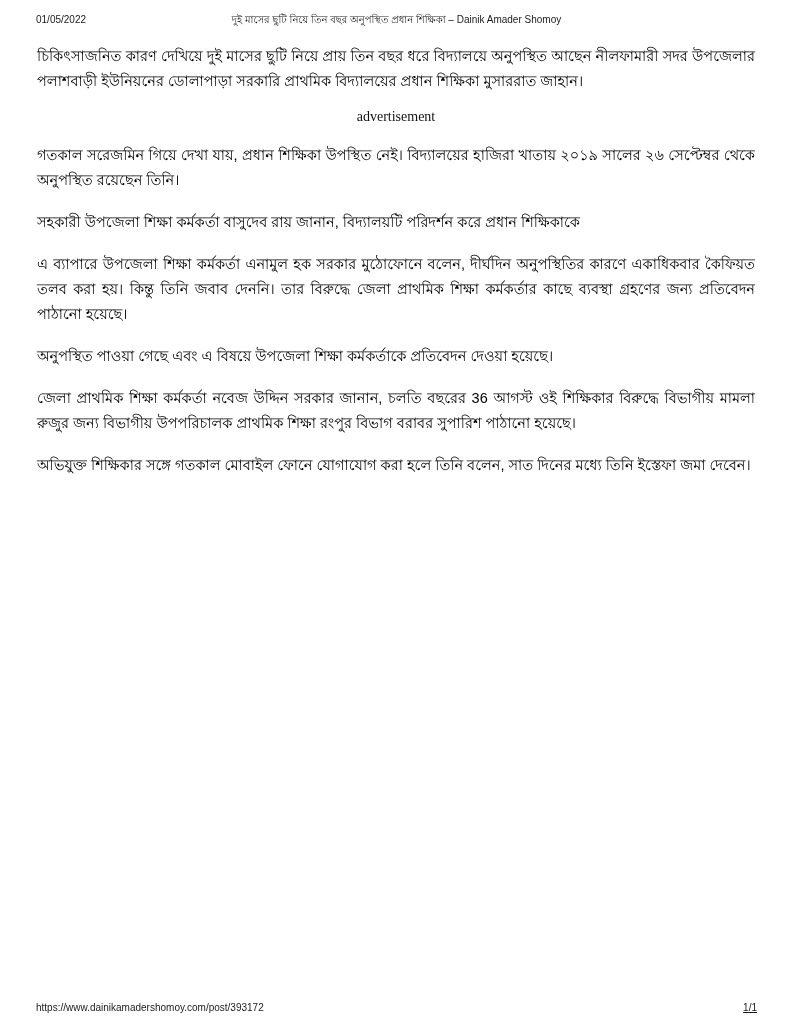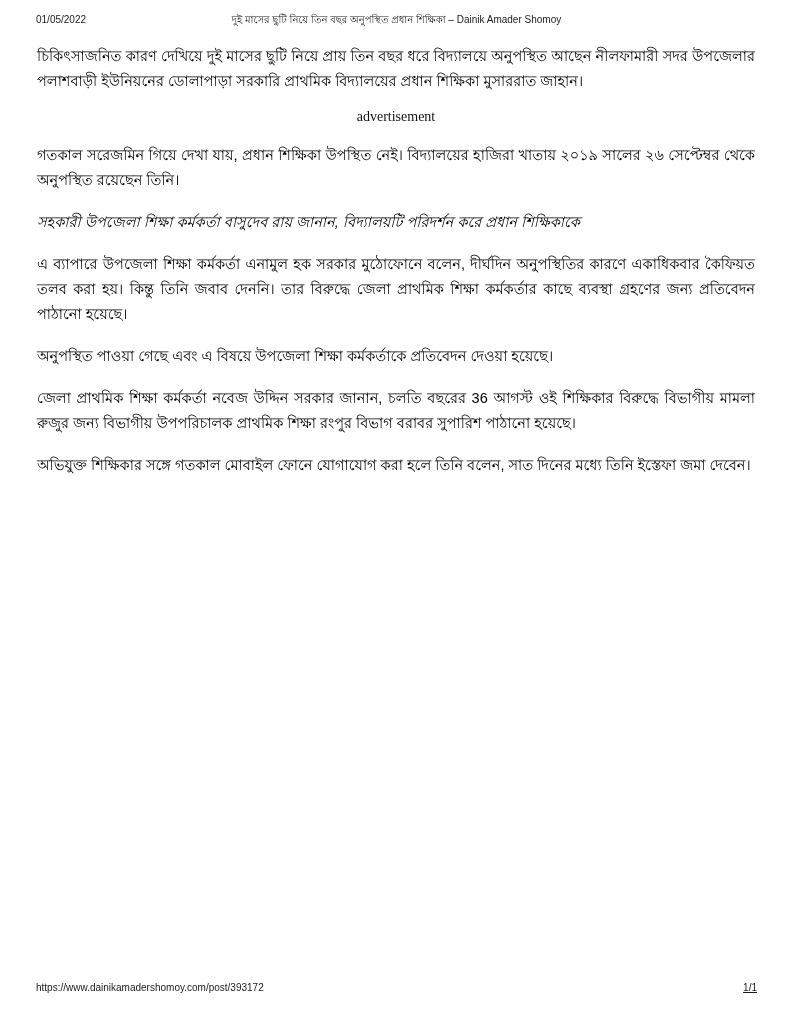--- a/index.html
+++ b/index.html
@@ -32,37 +32,37 @@
     position: absolute;
     top: 44px;
     left: 37px;
     right: 36px;
     font-size: 14.5px;
     line-height: 25px;
     text-align: justify;
     color: #000000;
   }
   .article p { margin: 0 0 17px 0; }
-  .article p.gap-above { margin-top: 9px; font-style: italic; }
+  .article p.gap-above { margin-top: 9px; }
 
   .ad-label {
     font-family: "Liberation Serif", serif;
     font-size: 14px;
     line-height: 12px;
     text-align: center;
     color: #111111;
     margin: 14px 0 20px 0;
   }
 
   
   .print-footer {
     position: absolute;
     left: 36px;
     right: 34px;
-    bottom: 30px;
+    bottom: 10px;
     font-size: 10px;
     line-height: 12px;
     color: #1a1a1a;
     display: flex;
     justify-content: space-between;
     align-items: baseline;
   }
   .footer-url { white-space: nowrap; }
   .footer-page { white-space: nowrap; text-decoration: underline; }
 </style>

